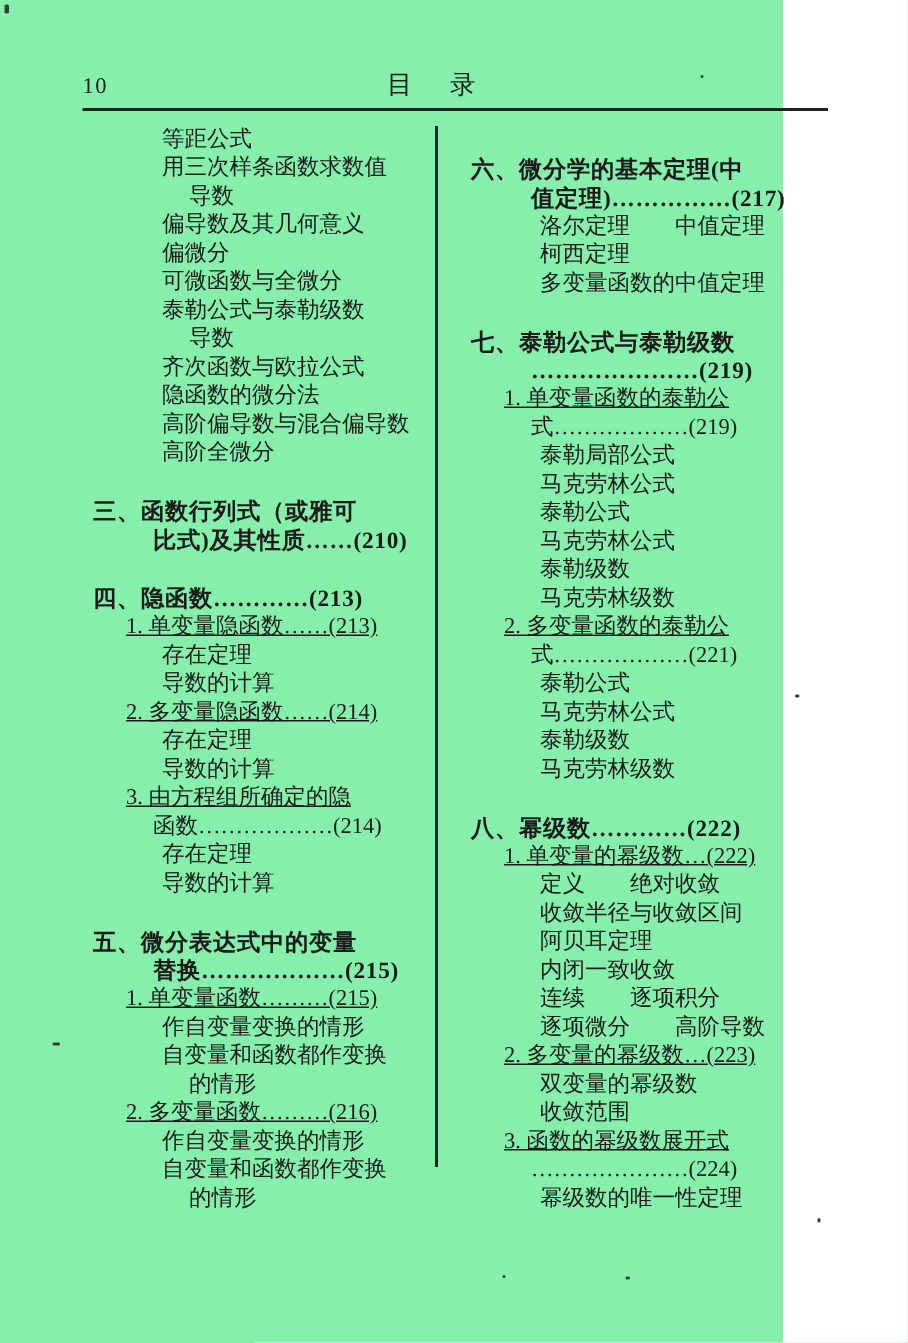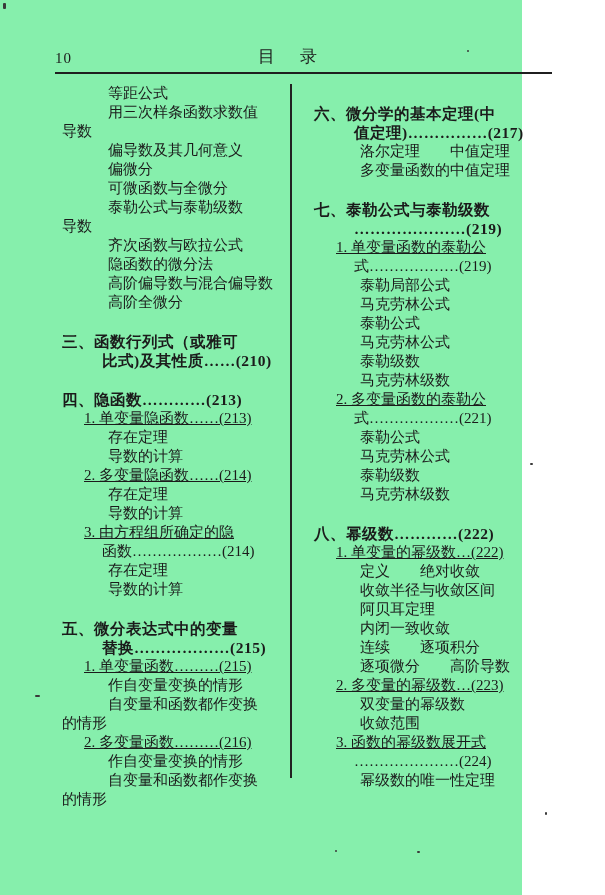--- a/index.html
+++ b/index.html
@@ -77,21 +77,21 @@
   }
   .seccont {
     font-weight: bold;
     font-size: 15.5px;
     margin-left: 40px;
     letter-spacing: 0.5px;
   }
   .num     { margin-left: 22px; text-decoration: underline; }
   .numcont { margin-left: 40px; }
   .sub     { margin-left: 46px; }
-  .subcont { }
+  .subcont { margin-left: 64px; }
   
   .speck {
     position: absolute;
     background: #3a3a3a;
     border-radius: 1px;
   }
 </style>
 </head>
 <body>
 
@@ -138,20 +138,21 @@
         <div class="line num">2. 多变量函数………(216)</div>
         <div class="line sub">作自变量变换的情形</div>
         <div class="line sub">自变量和函数都作变换</div>
         <div class="line subcont">的情形</div>
       </div>
     <div class="divider"></div>
     <div class="col right" id="col-right">
         <div class="line sec">六、微分学的基本定理(中</div>
         <div class="line seccont">值定理)……………(217)</div>
         <div class="line sub">洛尔定理　　中值定理</div>
+        <div class="line sub">柯西定理</div>
         <div class="line sub">多变量函数的中值定理</div>
         <div class="line sec">七、泰勒公式与泰勒级数</div>
         <div class="line seccont">…………………(219)</div>
         <div class="line num">1. 单变量函数的泰勒公</div>
         <div class="line numcont">式………………(219)</div>
         <div class="line sub">泰勒局部公式</div>
         <div class="line sub">马克劳林公式</div>
         <div class="line sub">泰勒公式</div>
         <div class="line sub">马克劳林公式</div>
         <div class="line sub">泰勒级数</div>

